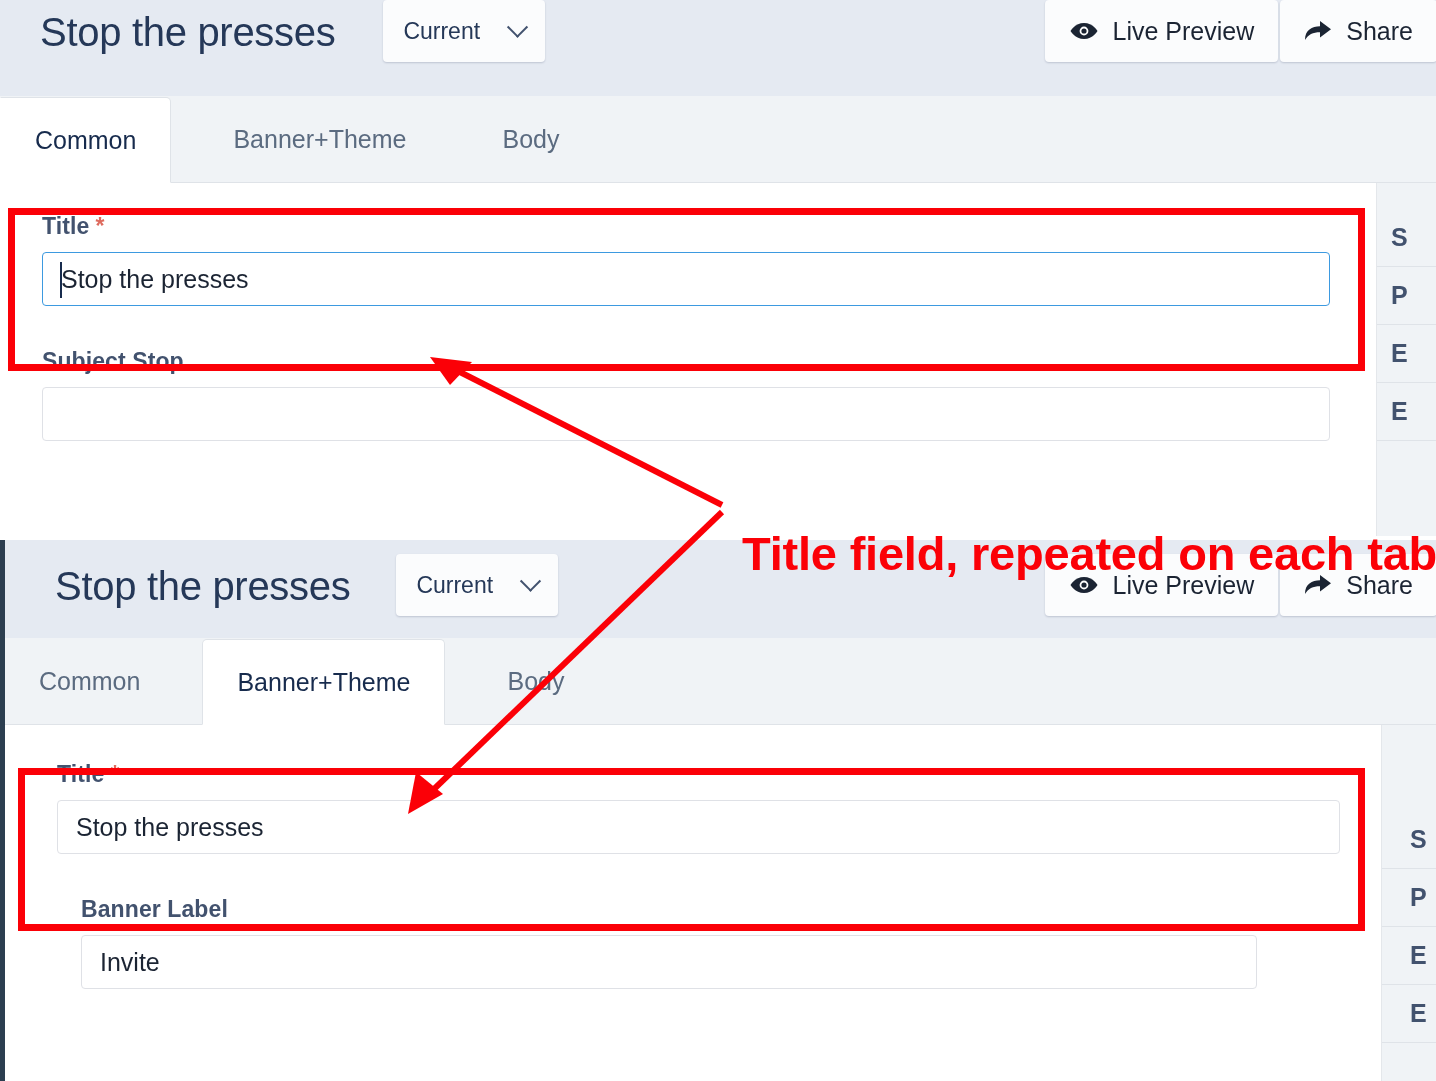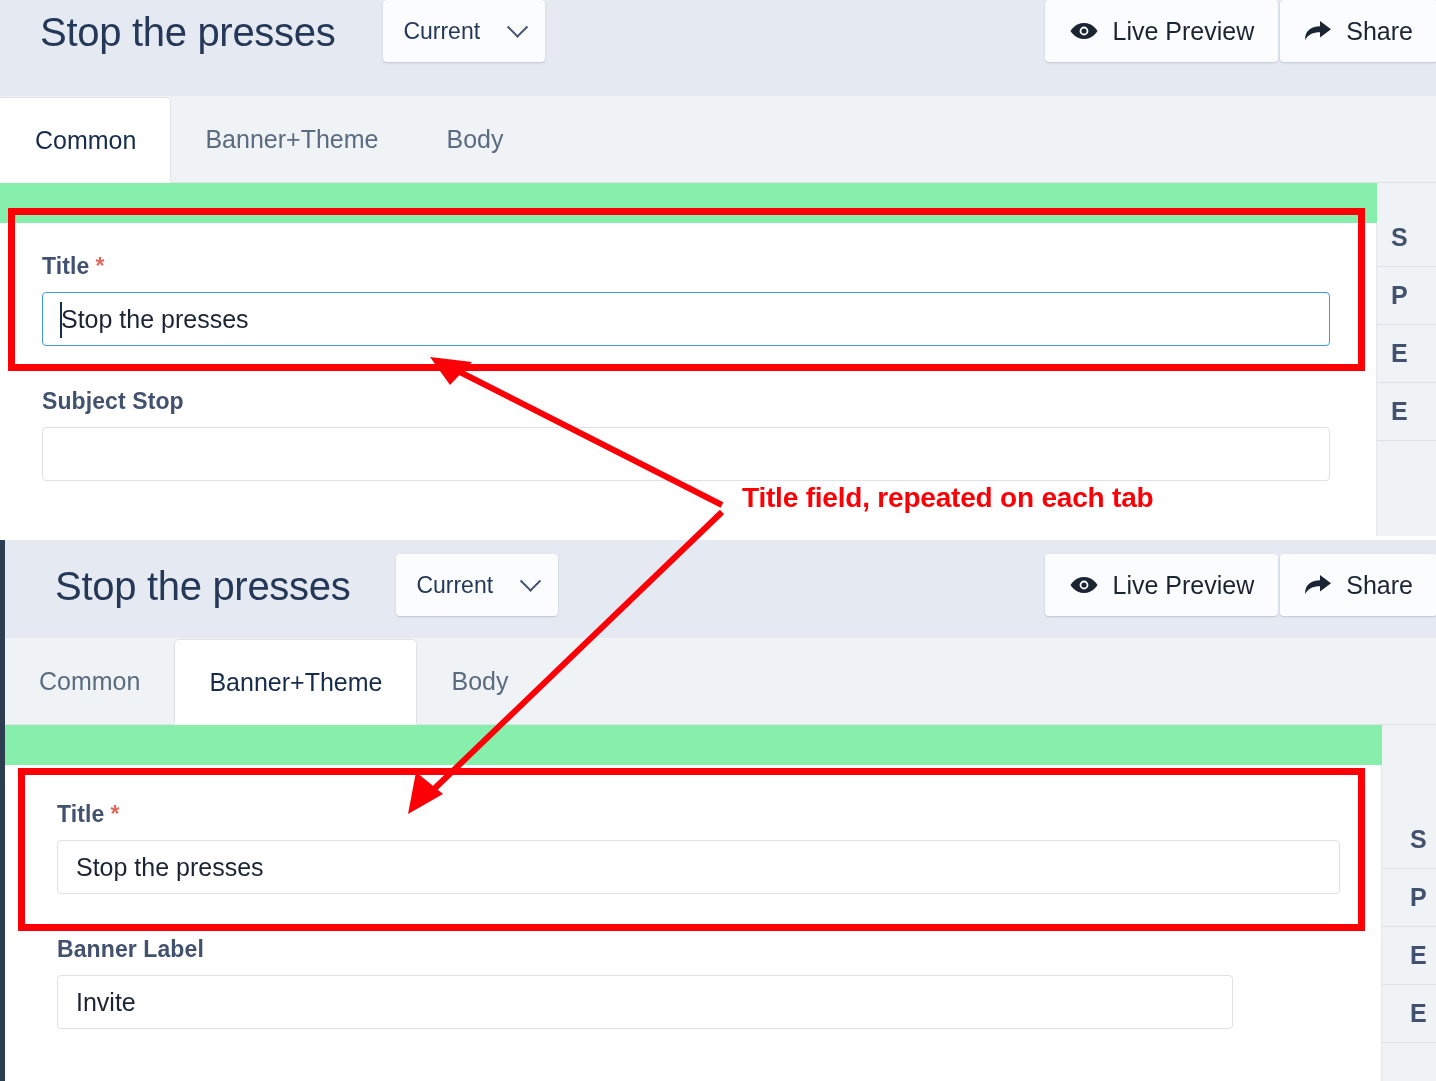--- a/index.html
+++ b/index.html
@@ -12,21 +12,21 @@
     height: 1081px;
     overflow: hidden;
     font-family: "Liberation Sans", sans-serif;
     position: relative;
   }
 
   
   .panel {
     position: absolute;
     overflow: hidden;
-    background: #86efac;
+    background: #3b82f6;
   }
   .panel-top {
     left: 0;
     top: 0;
     width: 1436px;
     height: 536px;
   }
   .panel-bottom {
     left: 0;
     top: 540px;
@@ -113,20 +113,21 @@
   .hbtn svg { flex: 0 0 auto; }
 
   
   .tabstrip {
     background: #f0f3f6;
     border-bottom: 1px solid #dfe3e8;
     height: 86px;
     display: flex;
     align-items: flex-end;
     position: relative;
+    gap: 28px;
   }
   .tab {
     font-size: 25px;
     color: #5b6b80;
     padding: 0 34px;
     height: 86px;
     display: flex;
     align-items: center;
     box-sizing: border-box;
     cursor: pointer;
@@ -151,21 +152,20 @@
   
   .content-row {
     display: flex;
     align-items: stretch;
   }
   .form-pane {
     background: #ffffff;
     border-right: 1px solid #e4e7eb;
     box-sizing: border-box;
     flex: 0 0 auto;
-    margin-top: 40px;
   }
   .panel-top .form-pane { width: 1377px; height: 355px; }
   .panel-bottom .form-pane { width: 1377px; height: 358px; }
 
   .side-pane {
     background: #f0f3f6;
     flex: 1 1 auto;
     position: relative;
     padding-top: 26px;
     box-sizing: border-box;
@@ -231,24 +231,25 @@
     position: absolute;
     border: 7px solid #fb0007;
     box-sizing: border-box;
     pointer-events: none;
     z-index: 50;
   }
   .anno-text {
     position: absolute;
     color: #fb0007;
     font-weight: bold;
-    font-size: 28px;
+    font-size: 47px;
     white-space: nowrap;
     letter-spacing: -0.2px;
     z-index: 60;
+    margin-top: 44px;
   }
   .anno-svg {
     position: absolute;
     left: 0;
     top: 0;
     width: 1436px;
     height: 1081px;
     pointer-events: none;
     z-index: 55;
   }
@@ -355,21 +356,21 @@
   <div class="content-row">
     <div class="form-pane">
 
       <div class="field" style="padding-top:36px;padding-left:52px;">
         <div class="field-label">
           <span>Title</span><span class="req">*</span>
         </div>
         <div class="input" style="width:1283px;">Stop the presses</div>
       </div>
 
-      <div class="field" style="padding-top:42px;padding-left:52px;">
+      <div class="field" style="padding-top:42px;padding-left:76px;">
         <div class="field-label">
           <span>Banner Label</span>
         </div>
         <div class="input" style="width:1176px;">Invite</div>
       </div>
 
     </div>
 
     <div class="side-pane" style="padding-top:86px;">
       <div class="side-item">S</div>

